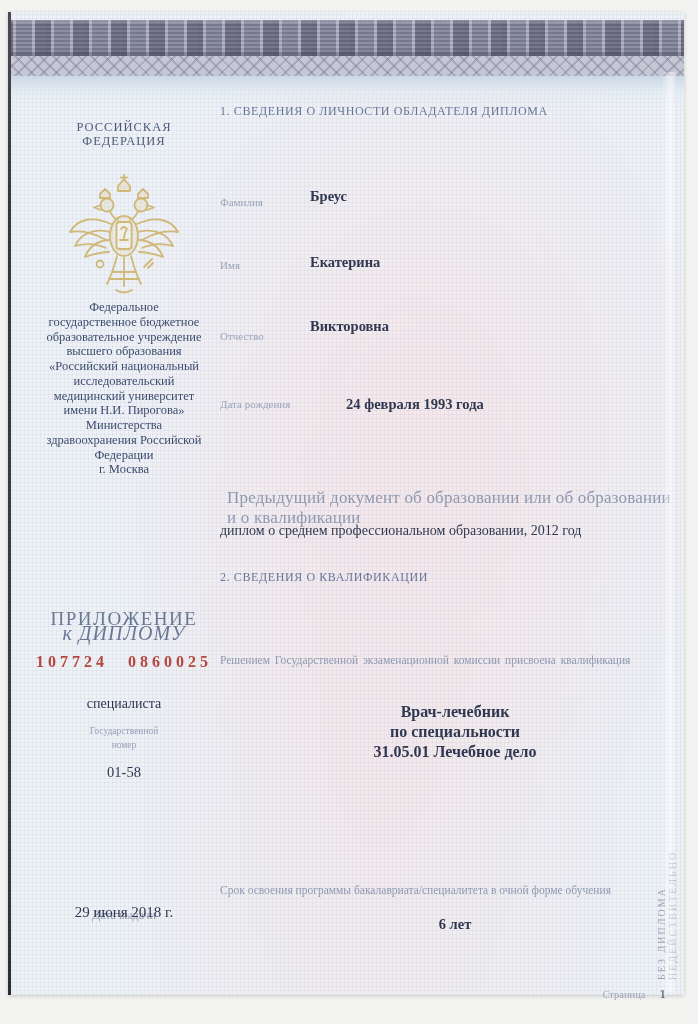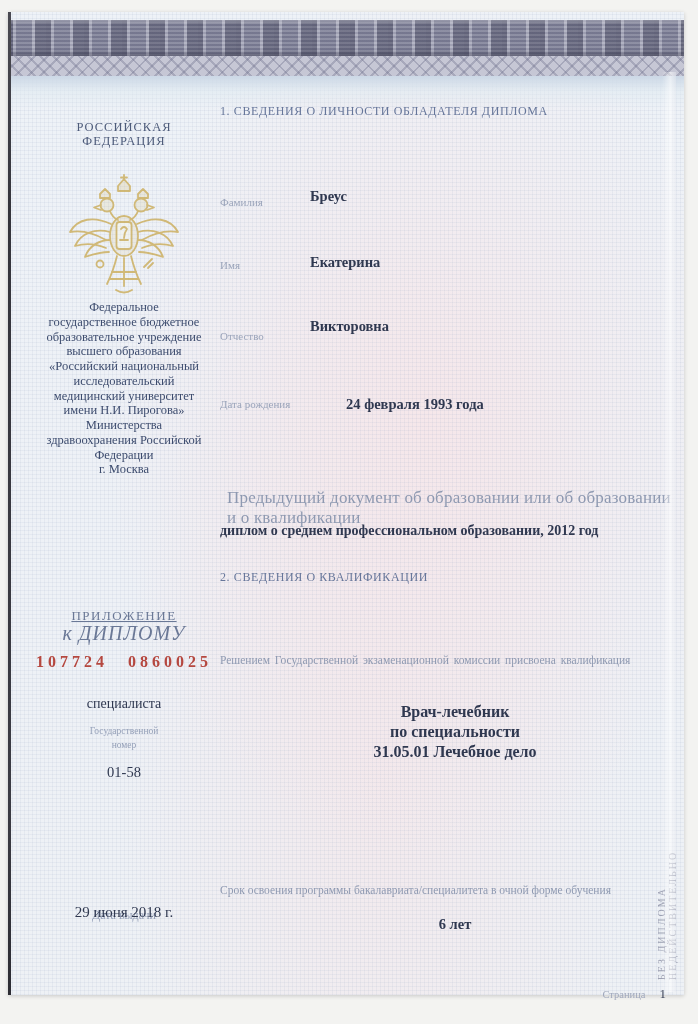--- a/index.html
+++ b/index.html
@@ -52,21 +52,21 @@
   .left-col{position:absolute;left:10px;top:0;width:212px;text-align:center;}
   .country{
     position:absolute;left:0;top:108px;width:100%;
     font-size:12.5px;letter-spacing:1px;color:#4d5b7a;white-space:pre-line;line-height:1.15;
   }
   .emblem{position:absolute;left:46px;top:156px;width:120px;height:138px;opacity:0.85;}
   .institution{
     position:absolute;left:-4px;top:288px;width:220px;
     font-size:12.5px;line-height:1.18;color:#3d4c6e;white-space:pre-line;
   }
-  .supp-small{position:absolute;left:0;top:596px;width:100%;font-size:13px;letter-spacing:1.5px;color:#6a7896;text-decoration:underline;}
+  .supp-small{position:absolute;left:0;top:596px;width:100%;font-size:19px;letter-spacing:1.5px;color:#6a7896;}
   .supp-large{position:absolute;left:0;top:610px;width:100%;font-size:20px;letter-spacing:1px;color:#6a7896;font-style:italic;}
   .serial{
     position:absolute;left:0;top:641px;width:100%;
     font-size:16px;font-weight:bold;color:#b5473f;letter-spacing:4px;word-spacing:12px;
   }
   .degree-type{position:absolute;left:0;top:684px;width:100%;font-size:14px;font-weight:400;color:#2f3850;}
   .reg-label{position:absolute;left:0;top:712px;width:100%;font-size:9.5px;color:#95a0b8;white-space:pre-line;line-height:1.5;}
   .reg-number{position:absolute;left:0;top:752px;width:100%;font-size:14.5px;color:#2f3850;}
   .issue-label{position:absolute;left:0;top:868px;width:100%;font-size:12px;color:#95a0b8;margin-top:28px;}
   .issue-date{position:absolute;left:0;top:892px;width:100%;font-size:15px;color:#2f3850;}
@@ -75,21 +75,21 @@
   .sec-title{font-size:12px;letter-spacing:0.6px;color:#66769a;position:absolute;left:0;}
   .sec1{top:92px;} .sec2{top:558px;}
   .field{position:absolute;left:0;width:100%;}
   .f-label{position:absolute;left:0;font-size:11px;color:#9aa4ba;}
   .f-value{position:absolute;font-size:14.5px;font-weight:600;color:#2f3850;}
   .row-fam{top:176px;} .row-name{top:242px;} .row-patr{top:306px;} .row-dob{top:384px;}
   .row-fam .f-label{top:8px;} .row-name .f-label{top:5px;} .row-patr .f-label{top:12px;} .row-dob .f-label{top:2px;}
   .row-fam .f-value,.row-name .f-value,.row-patr .f-value{left:90px;}
   .row-dob .f-value{left:126px;}
   .prev-label{position:absolute;left:0;top:476px;width:100%;font-size:17px;color:#8e99b1;letter-spacing:0.2px;margin-left:7px;}
-  .prev-value{position:absolute;left:0;top:511px;width:100%;font-size:14px;font-weight:700;color:#2f3850;}
+  .prev-value{position:absolute;left:0;top:511px;width:100%;font-size:14px;font-weight:400;color:#2f3850;}
   .decision{position:absolute;left:0;top:642px;width:100%;font-size:11.5px;color:#8e99b1;word-spacing:2px;}
   .qual-block{position:absolute;left:0;top:690px;width:470px;text-align:center;font-size:16px;font-weight:600;color:#2f3850;line-height:1.25;white-space:pre-line;}
   .duration-label{position:absolute;left:0;top:872px;width:100%;font-size:11.5px;color:#8e99b1;}
   .duration-value{position:absolute;left:0;top:904px;width:470px;text-align:center;font-size:14.5px;font-weight:600;color:#2f3850;font-family:Liberation Serif, serif;}
   
   .edge-watermark{
     position:absolute;right:6px;top:778px;height:190px;
     writing-mode:vertical-rl;transform:rotate(180deg);
     font-size:10px;letter-spacing:2px;color:#9094a8;opacity:0.85;
   }

